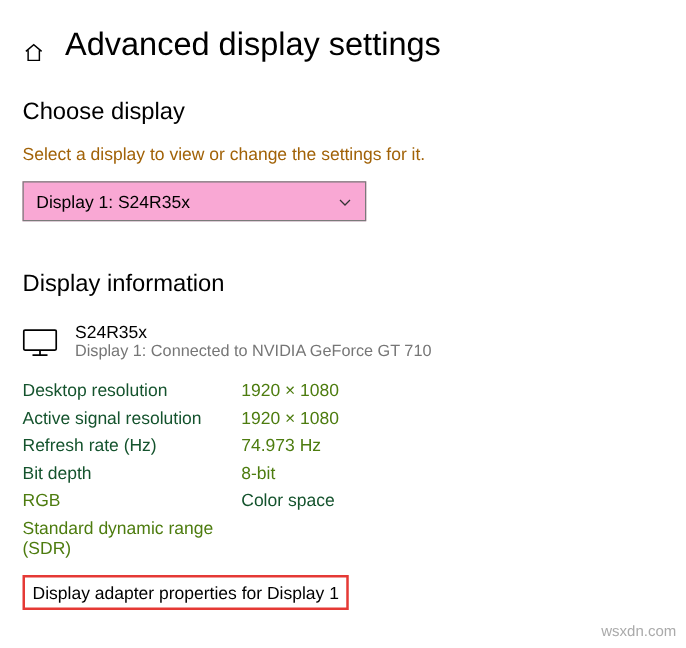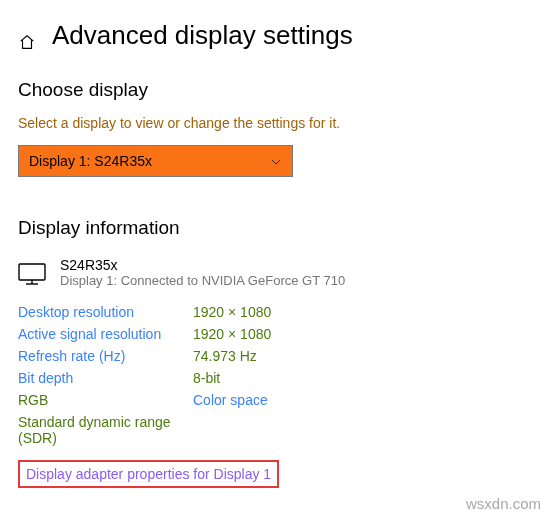--- a/index.html
+++ b/index.html
@@ -37,21 +37,21 @@
     }
     .section-desc {
       font-size: 14px;
       color: #a16207;
       margin-bottom: 14px;
     }
     .dropdown {
       width: 275px;
       height: 32px;
       border: 1px solid #7a7a7a;
-      background: #f97316;
+      background: #f9a8d4;
       display: flex;
       align-items: center;
       justify-content: space-between;
       padding: 0 10px;
       font-size: 14px;
       cursor: pointer;
       margin-bottom: 40px;
     }
     .chevron {
       width: 12px;
@@ -72,37 +72,37 @@
     }
     .monitor-name { font-size: 14px; }
     .monitor-sub { font-size: 13px; color: #767676; }
     .info-table {
       display: grid;
       grid-template-columns: 175px auto;
       row-gap: 6px;
       font-size: 14px;
       margin-bottom: 14px;
     }
-    .info-label { color: #3b82f6; }
+    .info-label { color: #14532d; }
     .info-value { color: #4d7c0f; }
     .link-box {
       display: inline-block;
       border: 2px solid #e53935;
       padding: 4px 6px;
     }
     .link {
-      color: #8b5cf6;
+      color: #000000;
       font-size: 14px;
       cursor: pointer;
     }
     .watermark {
       position: absolute;
       bottom: 6px;
       right: 8px;
-      font-size: 15px;
+      font-size: 12px;
       color: #aaa;
     }
   </style>
 </head>
 <body>
 
 <div class="header">
   <span class="home-icon">
     <svg viewBox="0 0 20 20" width="18" height="18" fill="none" stroke="#000" stroke-width="1.3">
       <path d="M3 9 L10 3 L17 9 M5 8 V17 H15 V8"></path>

